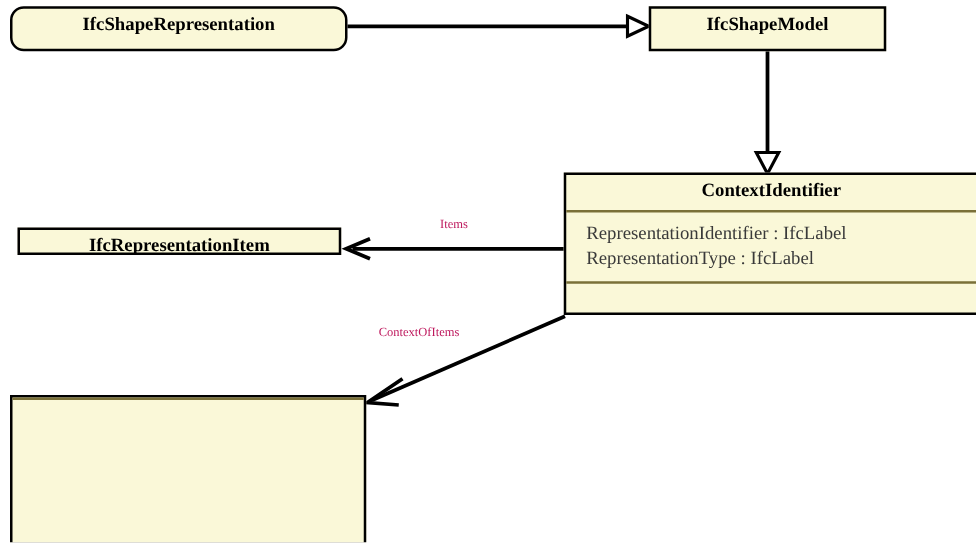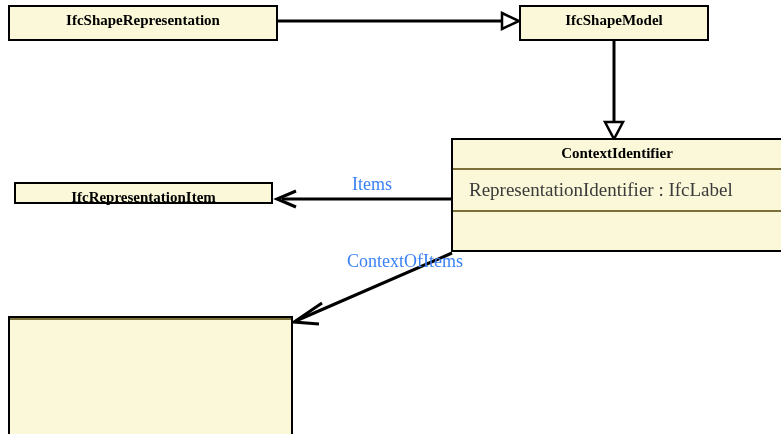--- a/index.html
+++ b/index.html
@@ -32,47 +32,47 @@
     white-space: nowrap;
     line-height: 1.1;
   }
   .compartment-divider {
     border-top: 2px solid #7a7038;
   }
   .attr-compartment {
     padding: 7px 10px 8px 16px;
   }
   .attr-line {
-    font-size: 19px;
+    font-size: 15px;
     color: #3a3a3a;
     white-space: nowrap;
     line-height: 1.35;
     text-align: left;
   }
   .empty-compartment {
     flex: 1 1 auto;
     min-height: 16px;
   }
   .edge-label {
     position: absolute;
-    font-size: 18px;
-    color: #3b82f6;
+    font-size: 10px;
+    color: #be185d;
     white-space: nowrap;
     background: transparent;
   }
   svg.edges {
     position: absolute;
     left: 0;
     top: 0;
     width: 781px;
     height: 434px;
     pointer-events: none;
   }
   
-  #box-shape-representation { left: 8px;   top: 5px;   width: 270px;  height: 36px; }
+  #box-shape-representation { left: 8px;   top: 5px;   width: 270px;  height: 36px; border-radius: 11px; }
   #box-shape-model          { left: 519px; top: 5px;   width: 190px;  height: 36px; }
   #box-representation       { left: 451px; top: 138px; width: 332px;  height: 114px; }
   #box-representation-item  { left: 14px;  top: 182px; width: 259px;  height: 22px; }
   #box-representation-ctx   { left: 8px;   top: 316px; width: 285px;  height: 120px; }
 </style>
 </head>
 <body>
 
 <div id="canvas">
 
@@ -104,28 +104,29 @@
   </div>
 
   <div class="uml-box" id="box-shape-model">
     <div class="box-title">IfcShapeModel</div>
   </div>
 
   <div class="uml-box" id="box-representation">
     <div class="box-title">ContextIdentifier</div>
     <div class="attr-compartment compartment-divider">
       <div class="attr-line">RepresentationIdentifier : IfcLabel</div>
+      <div class="attr-line">RepresentationType : IfcLabel</div>
     </div>
     <div class="empty-compartment compartment-divider"></div>
   </div>
 
   <div class="uml-box" id="box-representation-item">
     <div class="box-title">IfcRepresentationItem</div>
   </div>
 
   <div class="uml-box" id="box-representation-ctx">
     <div class="empty-compartment compartment-divider"></div>
   </div>
 
   <div class="edge-label" style="left:352px; top:174px;">Items</div>
-  <div class="edge-label" style="left:303px; top:251px;margin-left:44px;">ContextOfItems</div>
+  <div class="edge-label" style="left:303px; top:261px;">ContextOfItems</div>
 
 </div>
 
 </body></html>

